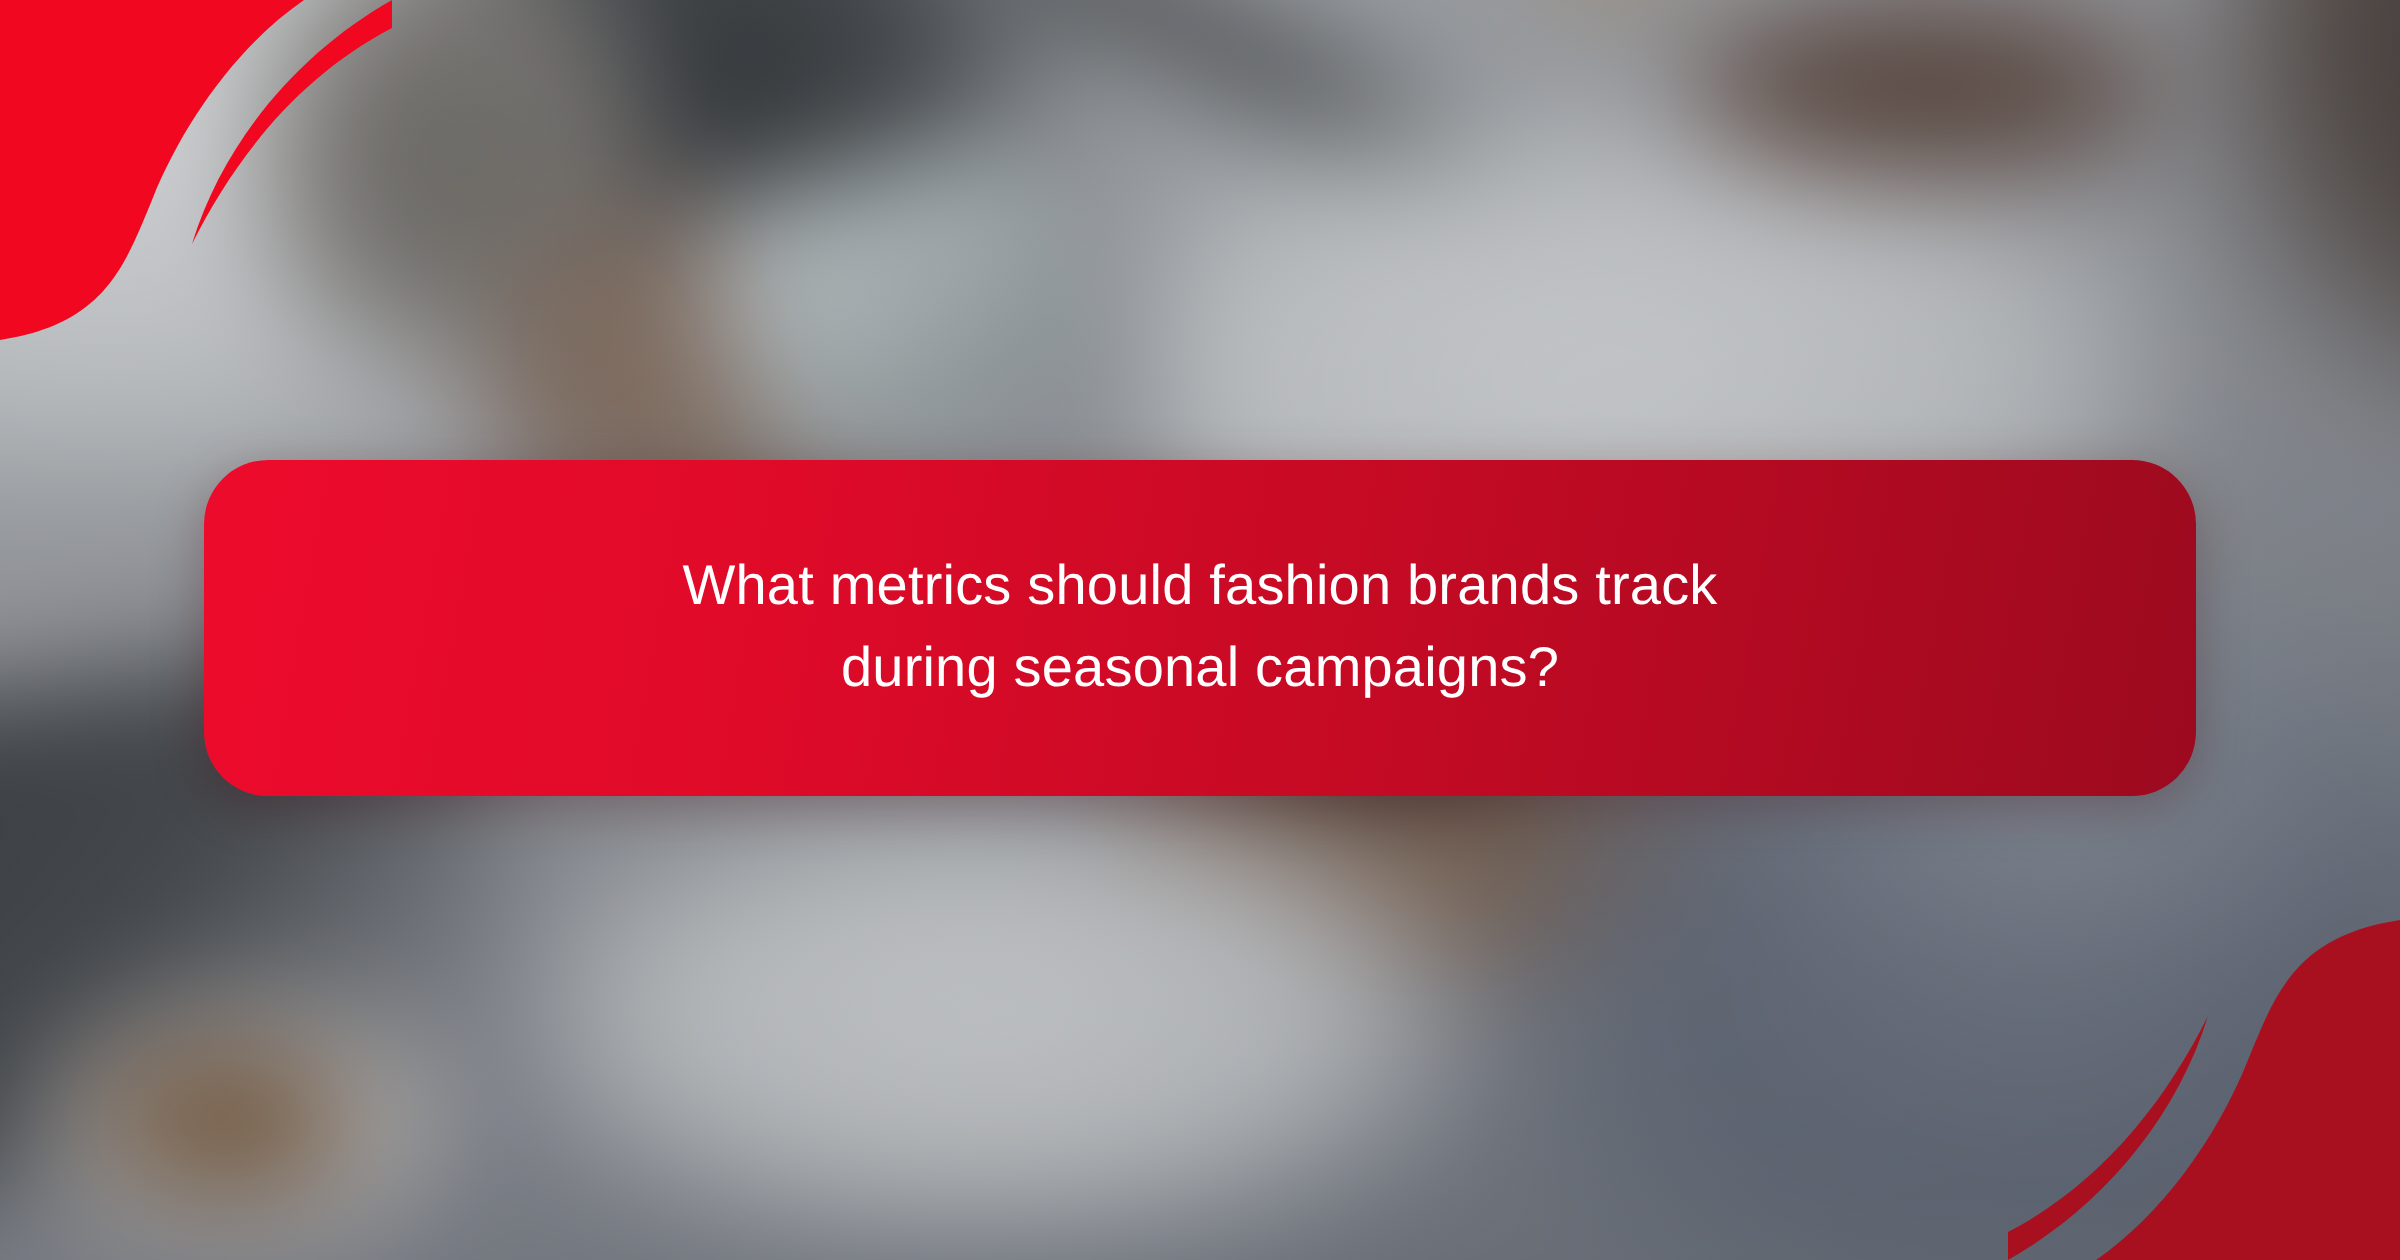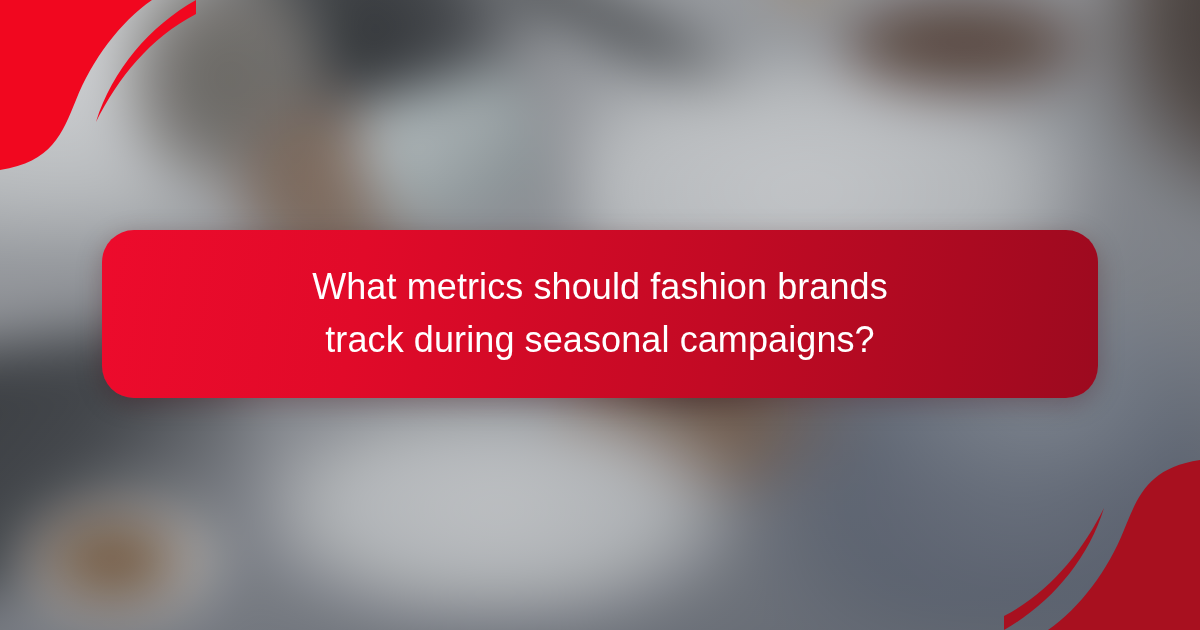--- a/index.html
+++ b/index.html
@@ -161,21 +161,21 @@
     display: flex;
     align-items: center;
     justify-content: center;
     box-shadow: 0 6px 26px rgba(60,0,10,0.28);
   }
   .badge-title {
     margin: 0;
     padding: 0 64px;
     color: #ffffff;
     font-family: "Liberation Sans", sans-serif;
-    font-size: 36px;
+    font-size: 28px;
     font-weight: 500;
     line-height: 1.46;
     text-align: center;
     letter-spacing: 0.1px;
     max-width: 720px;
   }
 </style>
 </head>
 <body>
 

